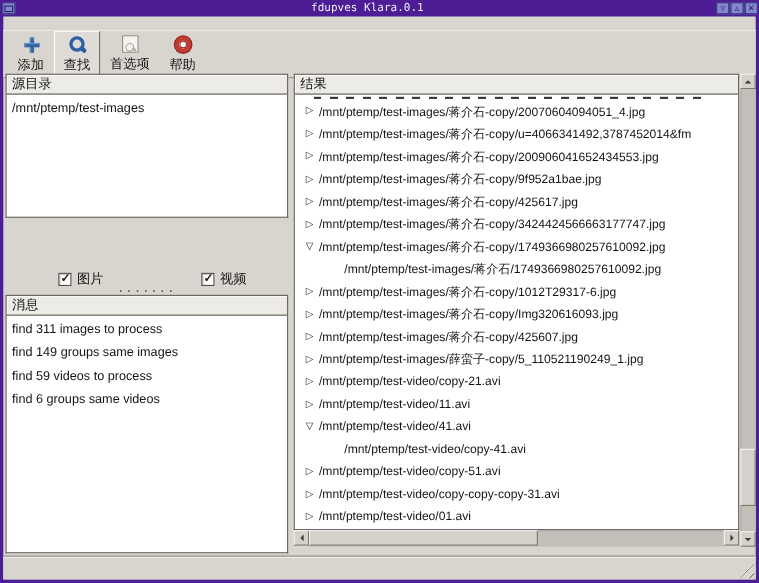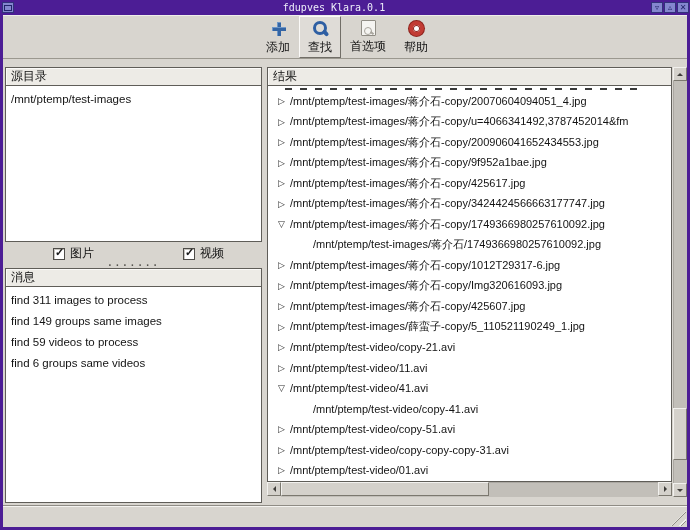--- a/index.html
+++ b/index.html
@@ -22,23 +22,23 @@
   .wbtn{
     width:12px;height:11px;background:#8486CF;border:1px solid #32327B;
     box-sizing:border-box;display:flex;align-items:center;justify-content:center;
     color:#23236B;font-size:8px;line-height:9px;margin-left:1px;flex:0 0 auto;
     font-family:"DejaVu Sans",sans-serif;
   }
   .wbtn.menu{margin-left:1px;margin-right:4px;}
   .wbtn.menu i{display:block;width:6px;height:4px;border:1px solid #23236B;}
 
   
-  .toolbar{position:absolute;left:0;right:0;top:0;height:43px;background:#D8D5CF;
+  .toolbar{position:absolute;left:0;right:0;top:12px;height:43px;background:#D8D5CF;
     border-bottom:1px solid #9B988F;box-shadow:inset 0 1px 0 #EFEEEA;
-    display:flex;align-items:stretch;padding-left:4px;justify-content:center;}
+    display:flex;align-items:stretch;padding-left:4px;}
   .tb-btn{display:flex;flex-direction:column;align-items:center;justify-content:flex-start;
     padding:3px 8px 2px 8px;border:1px solid transparent;box-sizing:border-box;margin-top:1px;}
   .tb-btn.active{background:#DFDCD7;border-color:#FBFAF8 #716E67 #716E67 #FBFAF8;}
   .tb-label{font-size:12px;color:#141414;margin-top:2px;white-space:nowrap;}
   .tb-ico{width:17px;height:17px;position:relative;flex:0 0 auto;}
   
   .icon-add::before,.icon-add::after{content:"";position:absolute;background:#3465A4;box-shadow:inset 1px 1px 0 #6E97C8;}
   .icon-add::before{left:7px;top:2px;width:4px;height:14px;}
   .icon-add::after{left:2px;top:7px;width:14px;height:4px;}
   
@@ -63,21 +63,21 @@
     font-size:12px;color:#111;line-height:17px;padding-left:5px;z-index:2;
   }
   .white-box{
     position:absolute;background:#FFFFFF;border:1px solid #5F5D58;border-top:none;
     box-sizing:border-box;overflow:hidden;
   }
   .list-row{font-size:11.5px;color:#131313;line-height:21px;padding-left:5px;white-space:nowrap;}
 
   
   .src-header{left:2px;top:52px;width:257px;}
-  .src-list{left:2px;top:71px;width:257px;height:156px;padding-top:3px;}
+  .src-list{left:2px;top:71px;width:257px;height:112px;padding-top:3px;}
   .filters{position:absolute;left:2px;top:230px;width:257px;height:17px;}
   .filter-item{position:absolute;display:flex;align-items:center;gap:5px;}
   .filter-image{left:48px;}
   .filter-video{left:178px;}
   .cb{width:12px;height:12px;background:#FFF;border:1px solid #4E4C48;box-sizing:border-box;
     box-shadow:inset 1px 1px 0 #C9C6C0;position:relative;}
   .cb .mark{position:absolute;left:1px;top:-3px;font-size:11px;color:#1a1a1a;font-weight:bold;}
   .filter-label{font-size:12px;color:#141414;}
   .grip-dots{position:absolute;left:0;width:260px;top:243px;text-align:center;
     font-size:10px;letter-spacing:1px;color:#55534E;line-height:10px;font-weight:bold;}

